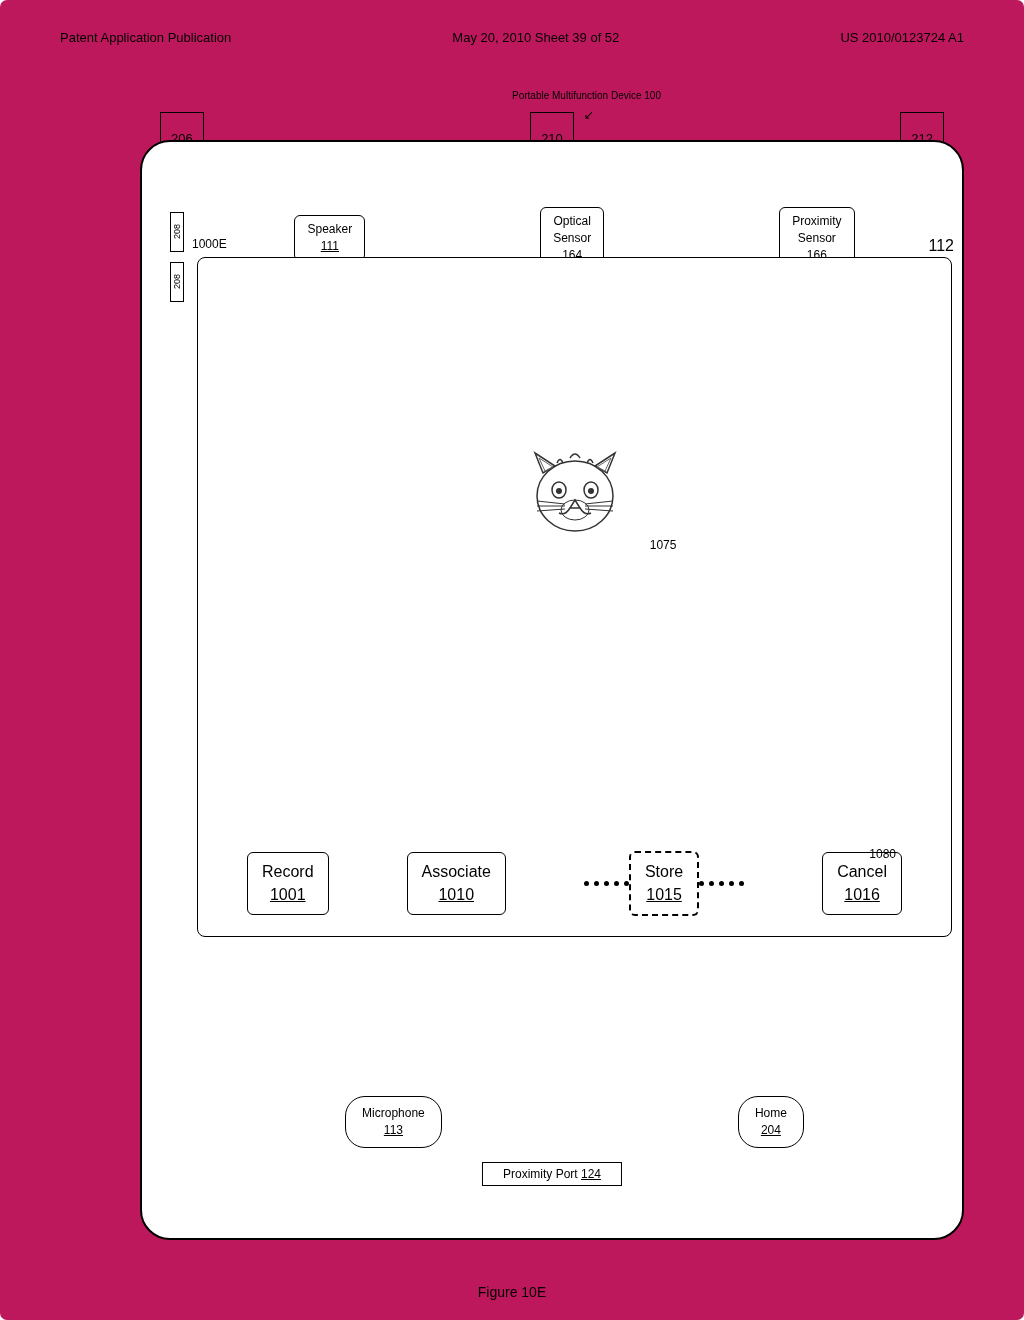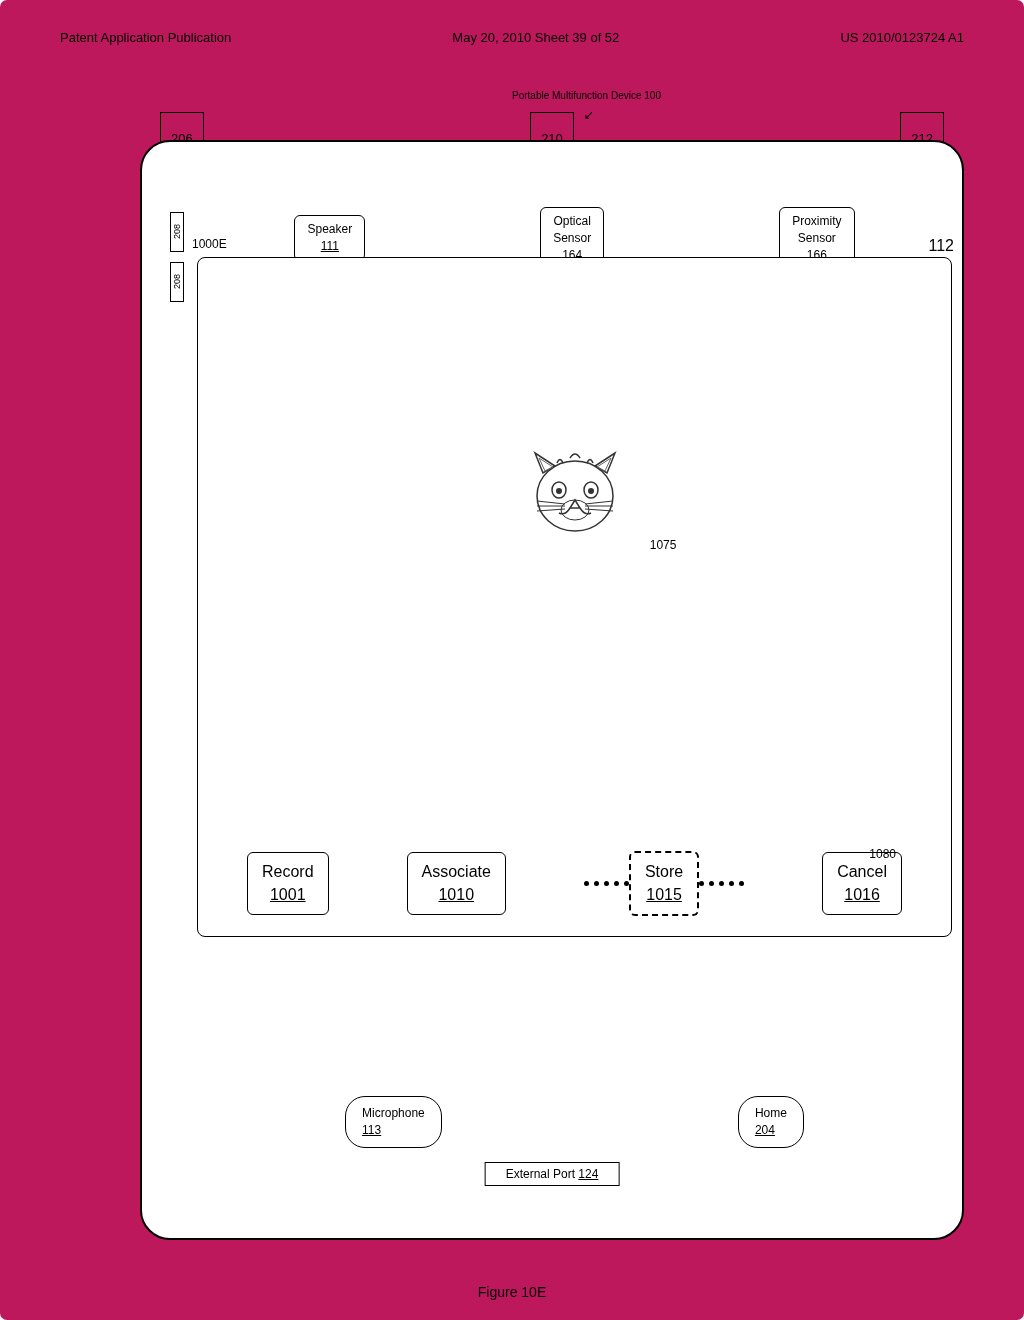--- a/index.html
+++ b/index.html
@@ -250,20 +250,21 @@
       right: 10px;
       display: flex;
       justify-content: space-around;
       align-items: center;
     }
 
     .hw-btn {
       border: 1.5px solid #000;
       border-radius: 20px;
       padding: 8px 16px;
+      text-align: center;
       font-size: 12px;
       line-height: 1.4;
     }
 
     
     .external-port {
       position: absolute;
       bottom: 52px;
       left: 50%;
       transform: translateX(-50%);
@@ -467,21 +468,21 @@
           <div class="underline">113</div>
         </div>
         <div class="hw-btn">
           <div>Home</div>
           <div class="underline">204</div>
         </div>
       </div>
 
       <div class="external-port">
         <div class="ext-port-box">
-          <span>External Port </span><span class="underline">124</span>
+          <span>Proximity Port </span><span class="underline">124</span>
         </div>
       </div>
 
     </div>
   </div>
 
   <div class="figure-label">Figure 10E</div>
 
 </div>
 

